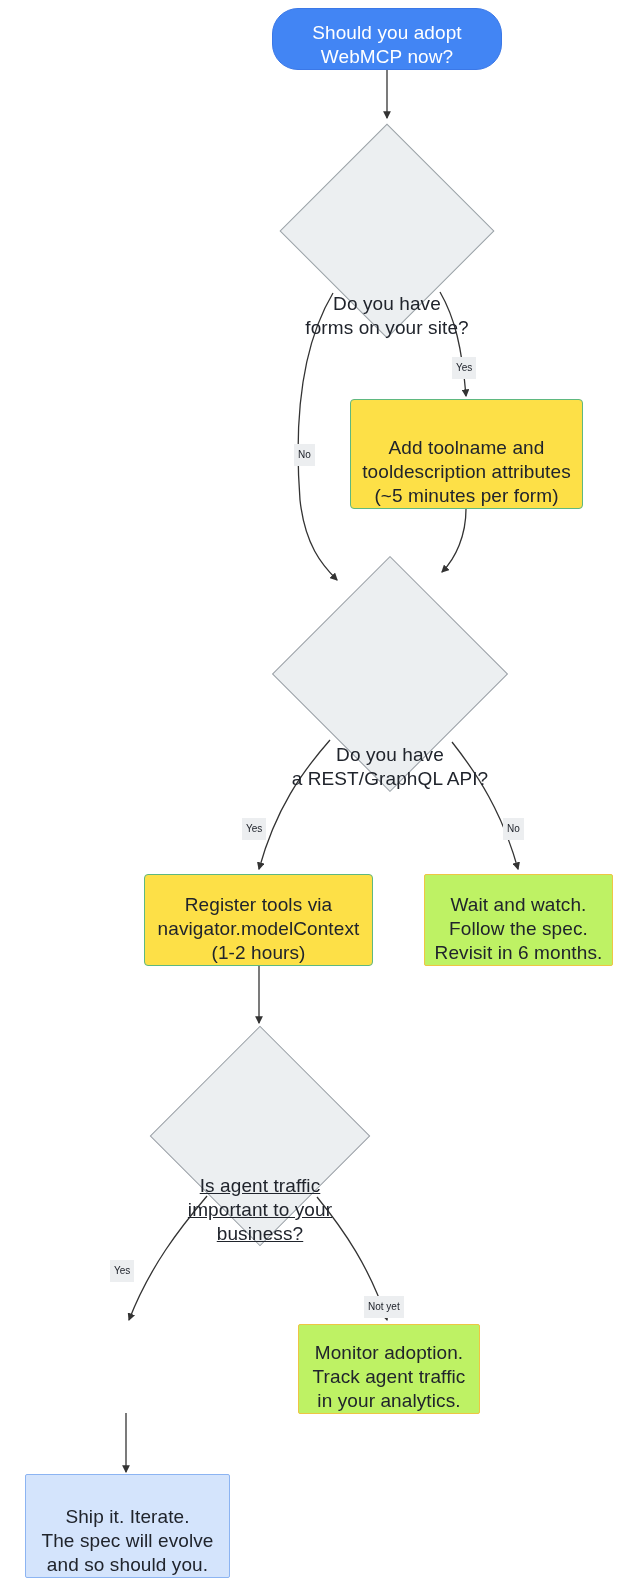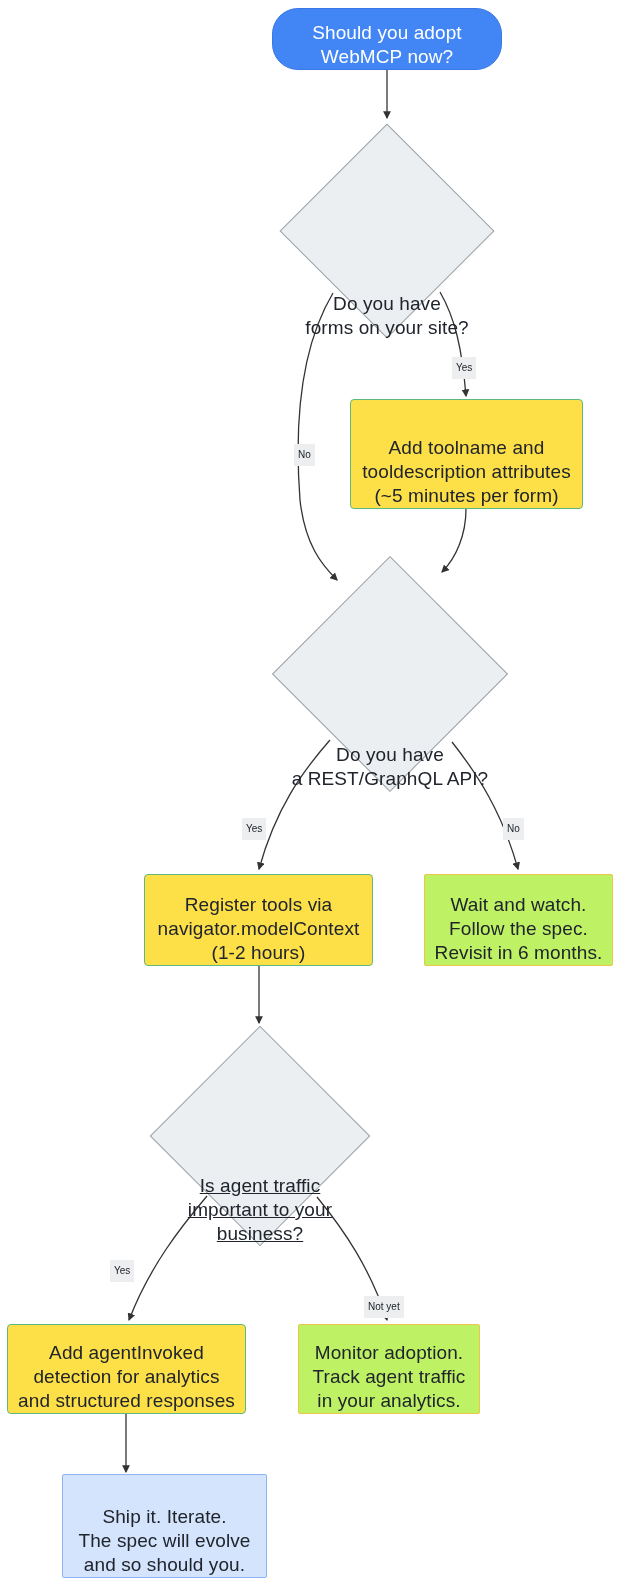--- a/index.html
+++ b/index.html
@@ -57,21 +57,20 @@
   }
   .node-yellow {
     background: #bef264;
     border: 1.4px solid #eec544;
     border-radius: 2px;
   }
   .node-blue {
     background: #d4e4fc;
     border: 1.4px solid #8cb4f2;
     border-radius: 2px;
-    margin-left: 37px;
   }
   
   .node-decision {
     background: transparent;
     border: 0;
   }
   .diamond-shape {
     position: absolute;
     left: 50%;
     top: 50%;
@@ -165,25 +164,20 @@
   <div class="node node-decision" style="left:149px; top:1026px; width:222px; height:220px;text-decoration:underline;">
     <span class="diamond-shape" style="width:154px; height:154px;"></span>
     <span class="diamond-label">Is agent traffic
 important to your
 business?</span>
   </div>
 
   <div class="edge-label" style="left:110px; top:1260px;">Yes</div>
   <div class="edge-label" style="left:364px; top:1260px;margin-top:36px;">Not yet</div>
 
-  <div class="node node-green" style="left:7px; top:1324px; width:239px; height:90px;">
-    <span class="node-text">Add agentInvoked
-detection for analytics
-and structured responses</span>
-  </div>
 
   <div class="node node-yellow" style="left:298px; top:1324px; width:182px; height:90px;">
     <span class="node-text">Monitor adoption.
 Track agent traffic
 in your analytics.</span>
   </div>
 
   <div class="node node-blue" style="left:25px; top:1474px; width:205px; height:104px;">
     <span class="node-text">Ship it. Iterate.
 The spec will evolve

